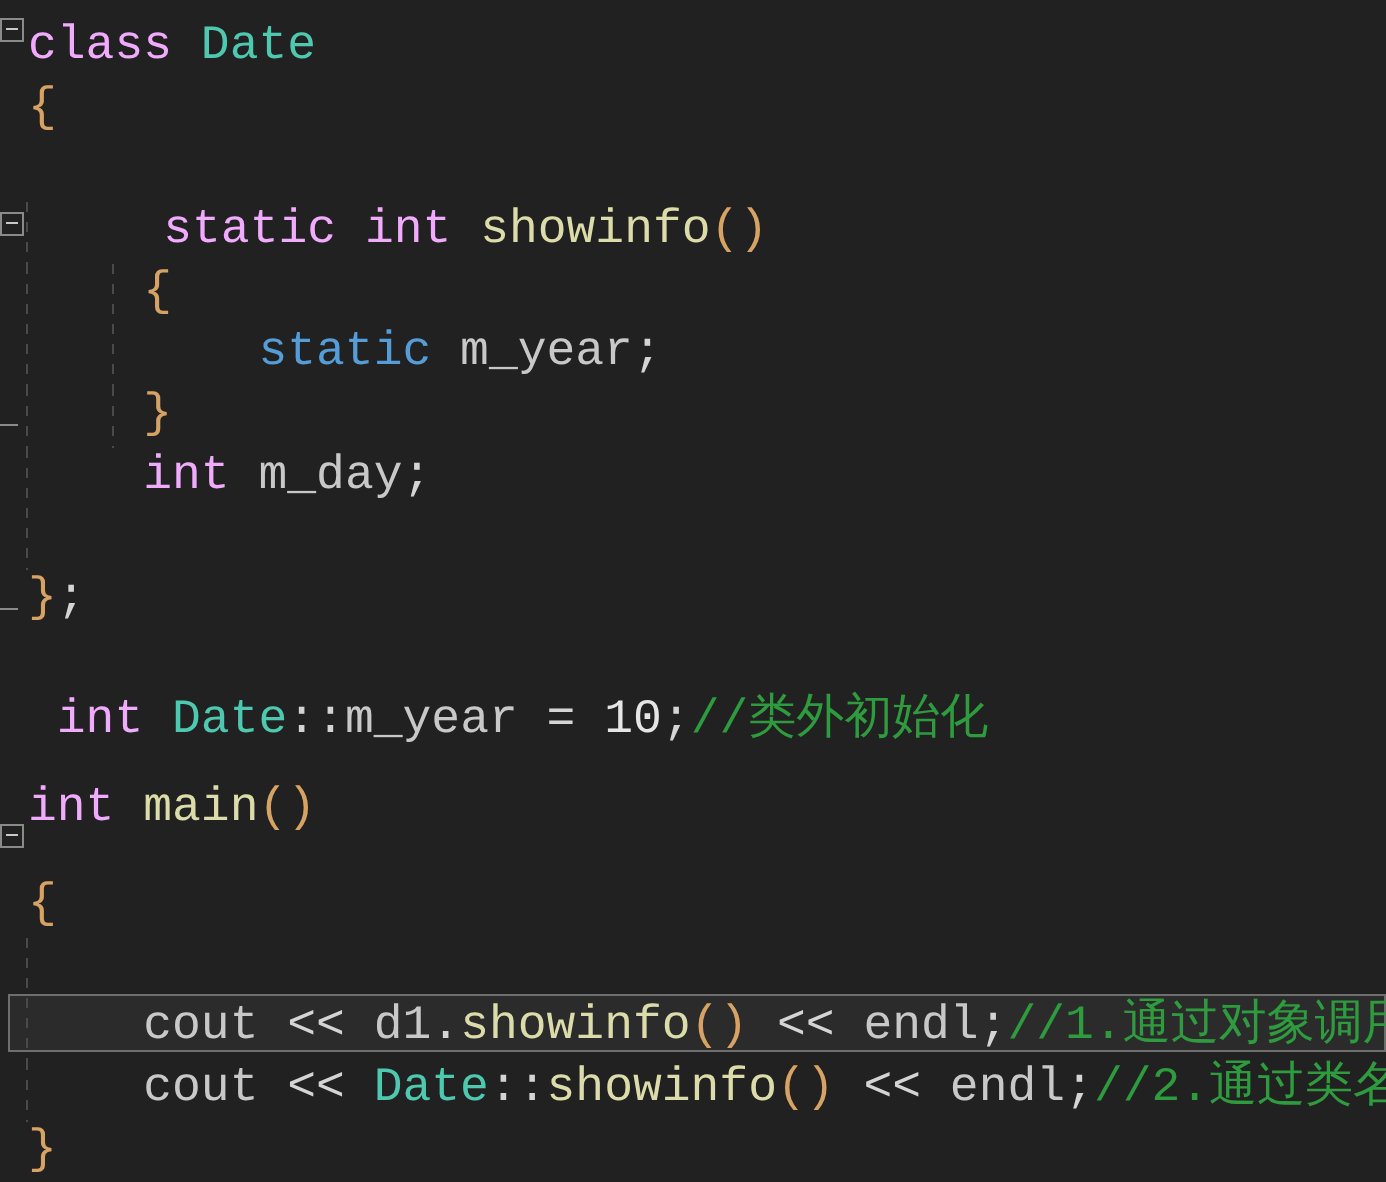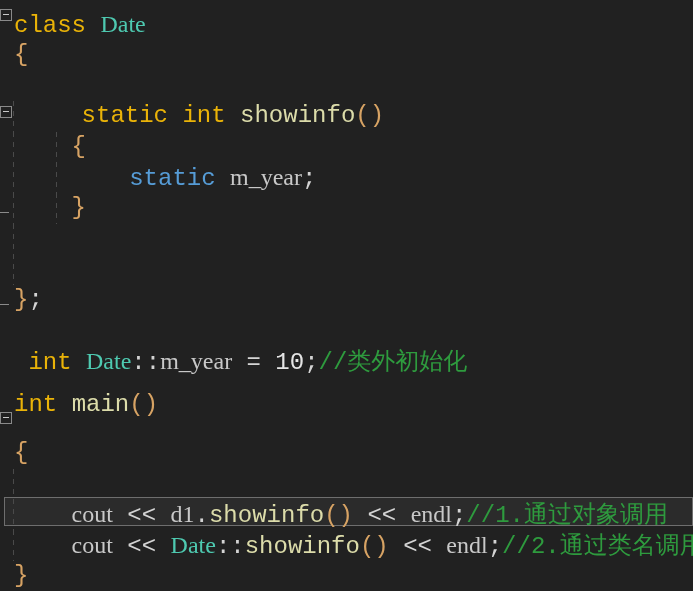--- a/index.html
+++ b/index.html
@@ -34,26 +34,26 @@
     width: 693px;
     height: 30.6px;
     white-space: pre;
     padding-left: 14px;
     box-sizing: border-box;
     letter-spacing: 0px;
   }
   .code-line .txt { display: inline; }
 
   
-  .tk-key      { color: #eab308; }  
+  .tk-key      { color: #f0abfc; }  
   .tk-ctrl     { color: #569cd6; }  
-  .tk-type     { color: #4ec9b0; font-family: Liberation Serif, serif; }  
+  .tk-type     { color: #4ec9b0; }  
   .tk-fn       { color: #dcdcaa; }  
   .tk-plain    { color: #d4d4d4; }
-  .tk-ident    { color: #c8c8c8; font-family: Liberation Serif, serif; }
+  .tk-ident    { color: #c8c8c8; }
   .tk-num      { color: #e5e5e5; }
   .tk-comment  { color: #2e9b3e; }
   .tk-brace0   { color: #d7a364; }
   .tk-punc     { color: #d4d4d4; }
 
   
   .indent-guide {
     position: absolute;
     width: 1px;
     background: repeating-linear-gradient(
@@ -131,20 +131,21 @@
       <div class="fold-marker" style="top: 412px;"></div>
     </div>
 
   <div class="code-area" id="code-area">
       <div class="code-line" style="top: 9px;"><span class="txt tk-key">class </span><span class="txt tk-type">Date</span></div>
       <div class="code-line" style="top: 40px;"><span class="txt tk-brace0">{</span></div>
       <div class="code-line" style="top: 101px; padding-left: 24px;"><span class="txt tk-plain">    </span><span class="txt tk-key">static</span><span class="txt tk-plain"> </span><span class="txt tk-key">int</span><span class="txt tk-plain"> </span><span class="txt tk-fn">showinfo</span><span class="txt tk-brace0">()</span></div>
       <div class="code-line" style="top: 132px;"><span class="txt tk-plain">    </span><span class="txt tk-brace0">{</span></div>
       <div class="code-line" style="top: 162px;"><span class="txt tk-plain">        </span><span class="txt tk-ctrl">static</span><span class="txt tk-plain"> </span><span class="txt tk-ident">m_year</span><span class="txt tk-punc">;</span></div>
       <div class="code-line" style="top: 193px;"><span class="txt tk-plain">    </span><span class="txt tk-brace0">}</span></div>
+      <div class="code-line" style="top: 224px;"><span class="txt tk-plain">    </span><span class="txt tk-key">int</span><span class="txt tk-plain"> </span><span class="txt tk-ident">m_day</span><span class="txt tk-punc">;</span></div>
       <div class="code-line" style="top: 285px;"><span class="txt tk-brace0">}</span><span class="txt tk-punc">;</span></div>
       <div class="code-line" style="top: 316px;"></div>
       <div class="code-line" style="top: 346px;"><span class="txt tk-plain"> </span><span class="txt tk-key">int</span><span class="txt tk-plain"> </span><span class="txt tk-type">Date</span><span class="txt tk-punc">::</span><span class="txt tk-ident">m_year</span><span class="txt tk-plain"> </span><span class="txt tk-punc">=</span><span class="txt tk-plain"> </span><span class="txt tk-num">10</span><span class="txt tk-punc">;</span><span class="txt tk-comment">//类外初始化</span></div>
       <div class="code-line" style="top: 377px;"></div>
       <div class="code-line" style="top: 390px;"><span class="txt tk-key">int</span><span class="txt tk-plain"> </span><span class="txt tk-fn">main</span><span class="txt tk-brace0">()</span></div>
       <div class="code-line" style="top: 438px;"><span class="txt tk-brace0">{</span></div>
       <div class="code-line" style="top: 499px;"><span class="txt tk-plain">    </span><span class="txt tk-ident">cout</span><span class="txt tk-plain"> </span><span class="txt tk-punc">&lt;&lt;</span><span class="txt tk-plain"> </span><span class="txt tk-ident">d1</span><span class="txt tk-punc">.</span><span class="txt tk-fn">showinfo</span><span class="txt tk-brace0">()</span><span class="txt tk-plain"> </span><span class="txt tk-punc">&lt;&lt;</span><span class="txt tk-plain"> </span><span class="txt tk-ident">endl</span><span class="txt tk-punc">;</span><span class="txt tk-comment">//1.通过对象调用</span></div>
       <div class="code-line" style="top: 530px;"><span class="txt tk-plain">    </span><span class="txt tk-ident">cout</span><span class="txt tk-plain"> </span><span class="txt tk-punc">&lt;&lt;</span><span class="txt tk-plain"> </span><span class="txt tk-type">Date</span><span class="txt tk-punc">::</span><span class="txt tk-fn">showinfo</span><span class="txt tk-brace0">()</span><span class="txt tk-plain"> </span><span class="txt tk-punc">&lt;&lt;</span><span class="txt tk-plain"> </span><span class="txt tk-ident">endl</span><span class="txt tk-punc">;</span><span class="txt tk-comment">//2.通过类名调用</span></div>
       <div class="code-line" style="top: 561px;"><span class="txt tk-brace0">}</span></div>
     </div>

